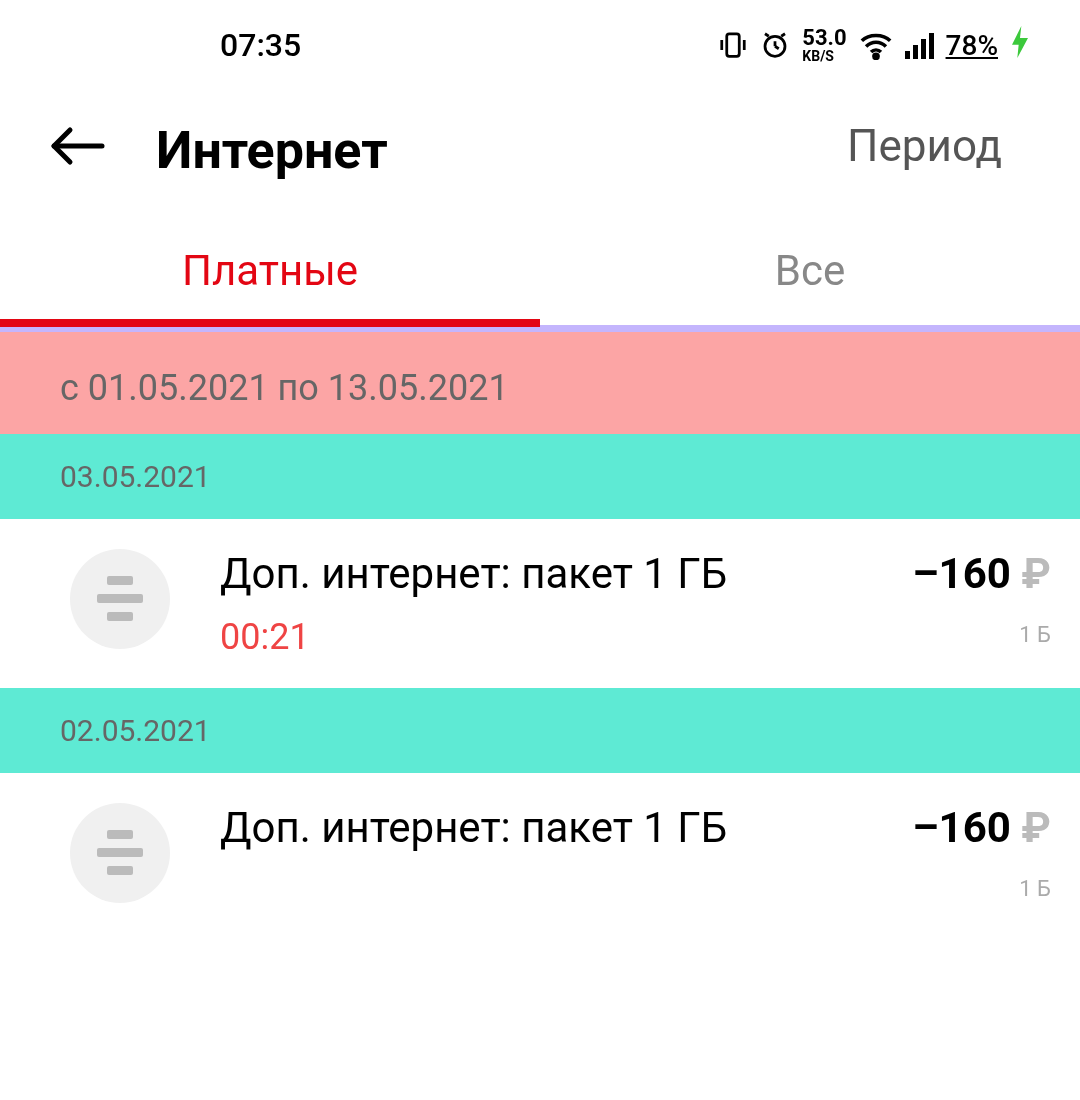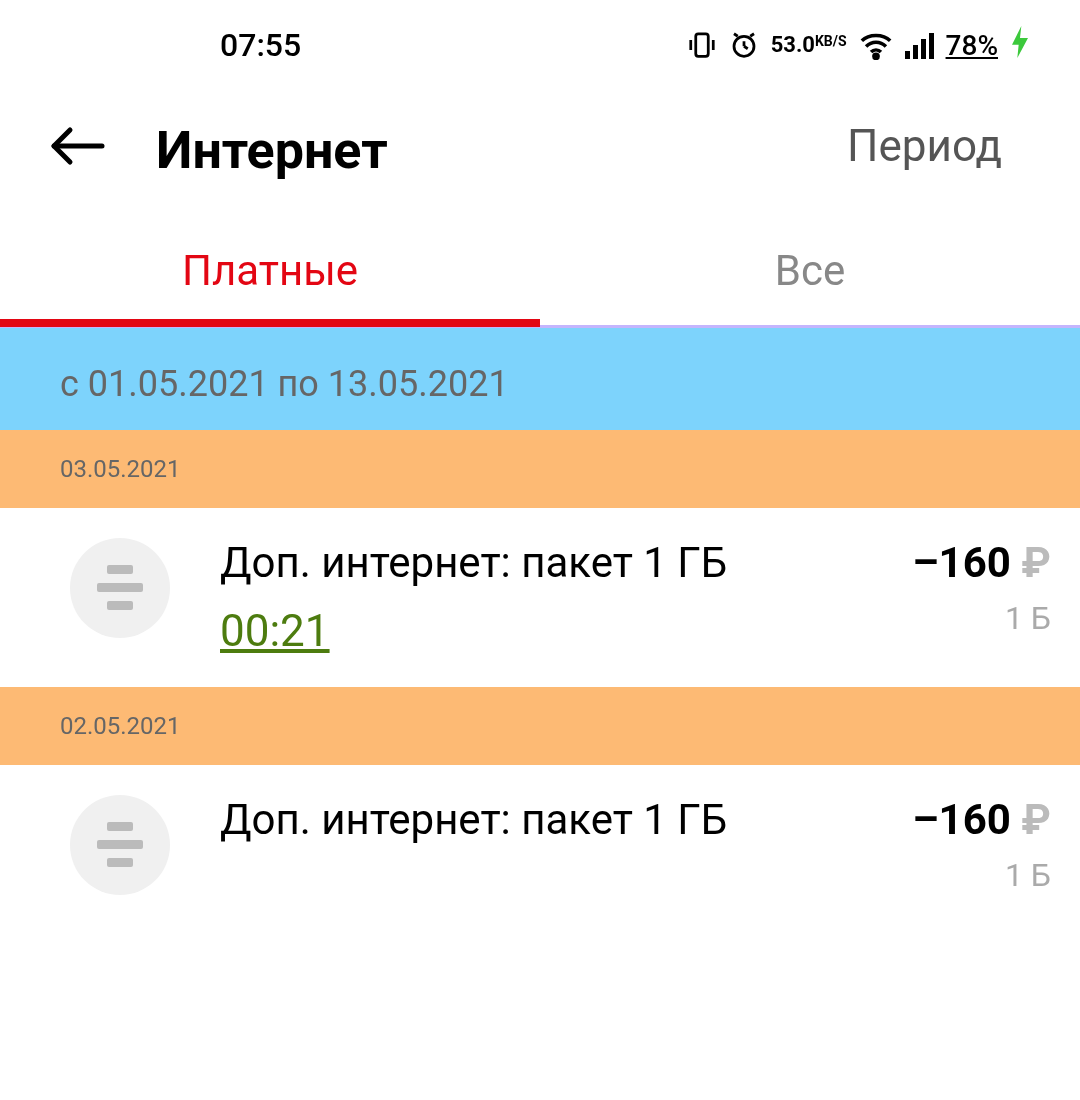--- a/index.html
+++ b/index.html
@@ -30,20 +30,21 @@
       display: flex;
       align-items: center;
       gap: 12px;
     }
     .status-icon {
       display: inline-flex;
       align-items: center;
     }
     .kbs-block {
       display: flex;
+      flex-direction: column;
       align-items: flex-start;
       line-height: 1;
     }
     .kbs-top {
       font-size: 22px;
       font-weight: 700;
     }
     .kbs-bot {
       font-size: 14px;
       font-weight: 700;
@@ -84,21 +85,21 @@
       font-size: 52px;
       font-weight: 700;
     }
     .period-btn {
       margin-left: auto;
       font-size: 44px;
       color: #555;
     }
     .tabs {
       display: flex;
-      border-bottom: 3px solid #c4b5fd;
+      border-bottom: 7px solid #c4b5fd;
     }
     .tab {
       flex: 1;
       text-align: center;
       padding: 25px 0 30px 0;
       font-size: 42px;
       color: #888;
       position: relative;
     }
     .tab.active {
@@ -107,29 +108,29 @@
     .tab.active::after {
       content: '';
       position: absolute;
       bottom: -2px;
       left: 0;
       right: 0;
       height: 8px;
       background: #e30613;
     }
     .section-header {
-      background: #7dd3fc;
+      background: #fca5a5;
       padding: 35px 60px 25px 60px;
       font-size: 36px;
       color: #666;
     }
     .date-header {
-      background: #fdba74;
+      background: #5eead4;
       padding: 25px 60px 25px 60px;
-      font-size: 24px;
+      font-size: 30px;
       color: #666;
     }
     .item {
       display: flex;
       align-items: flex-start;
       padding: 30px 29px 30px 70px;
       background: #fff;
     }
     .item-icon {
       width: 100px;
@@ -160,50 +161,49 @@
       flex: 1;
       min-width: 0;
     }
     .item-title {
       font-size: 42px;
       color: #000;
       margin-bottom: 18px;
       white-space: nowrap;
     }
     .item-time {
-      font-size: 44px;
-      color: #4d7c0f;
-      text-decoration: underline;
+      font-size: 36px;
+      color: #ef4444;
     }
     .item-right {
       text-align: right;
       flex-shrink: 0;
       margin-left: 20px;
     }
     .item-amount {
       font-size: 42px;
       font-weight: 700;
       color: #000;
       white-space: nowrap;
     }
     .ruble {
       color: #bbb;
       font-weight: 700;
     }
     .item-sub {
-      font-size: 32px;
+      font-size: 22px;
       color: #aaa;
-      margin-top: 12px;
+      margin-top: 24px;
     }
   </style>
 </head>
 <body>
 
 <div class="status-bar">
-  <div class="status-time">07:55</div>
+  <div class="status-time">07:35</div>
   <div class="status-right">
     <span class="status-icon">
       <svg width="30" height="30" viewBox="0 0 24 24" fill="none" stroke="#000" stroke-width="2.2">
         <rect x="7" y="3" width="10" height="18" rx="2"></rect>
         <line x1="3" y1="8" x2="3" y2="16"></line>
         <line x1="21" y1="8" x2="21" y2="16"></line>
       </svg>
     </span>
     <span class="status-icon">
       <svg width="30" height="30" viewBox="0 0 24 24" fill="none" stroke="#000" stroke-width="2.2">

